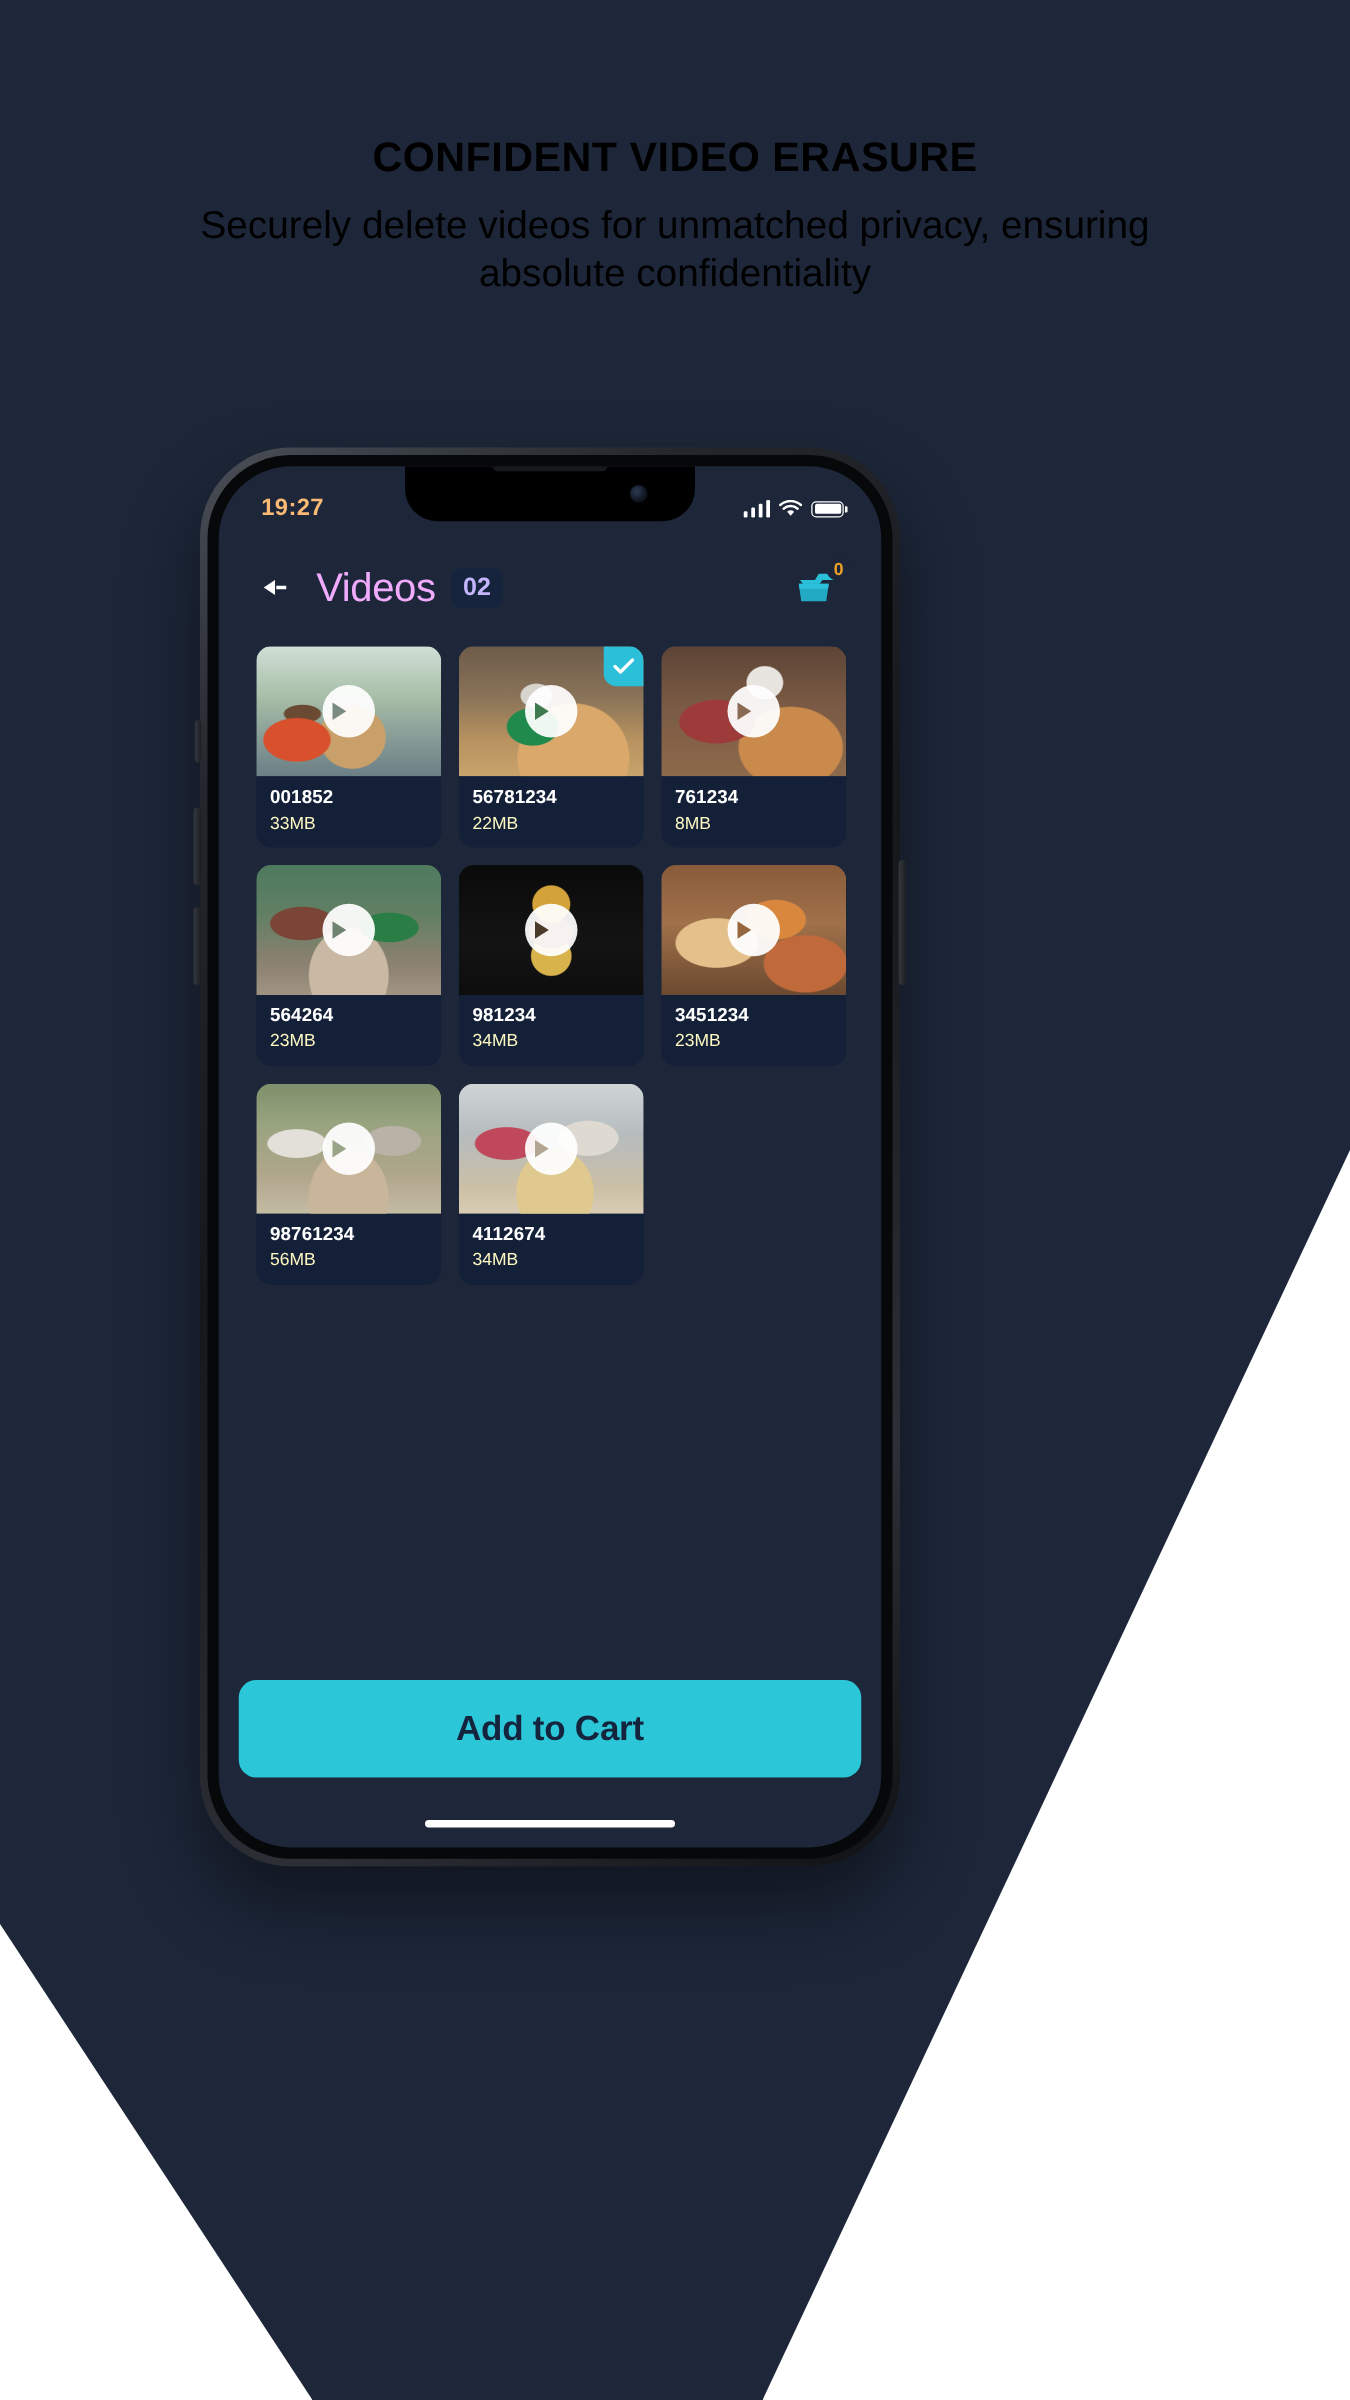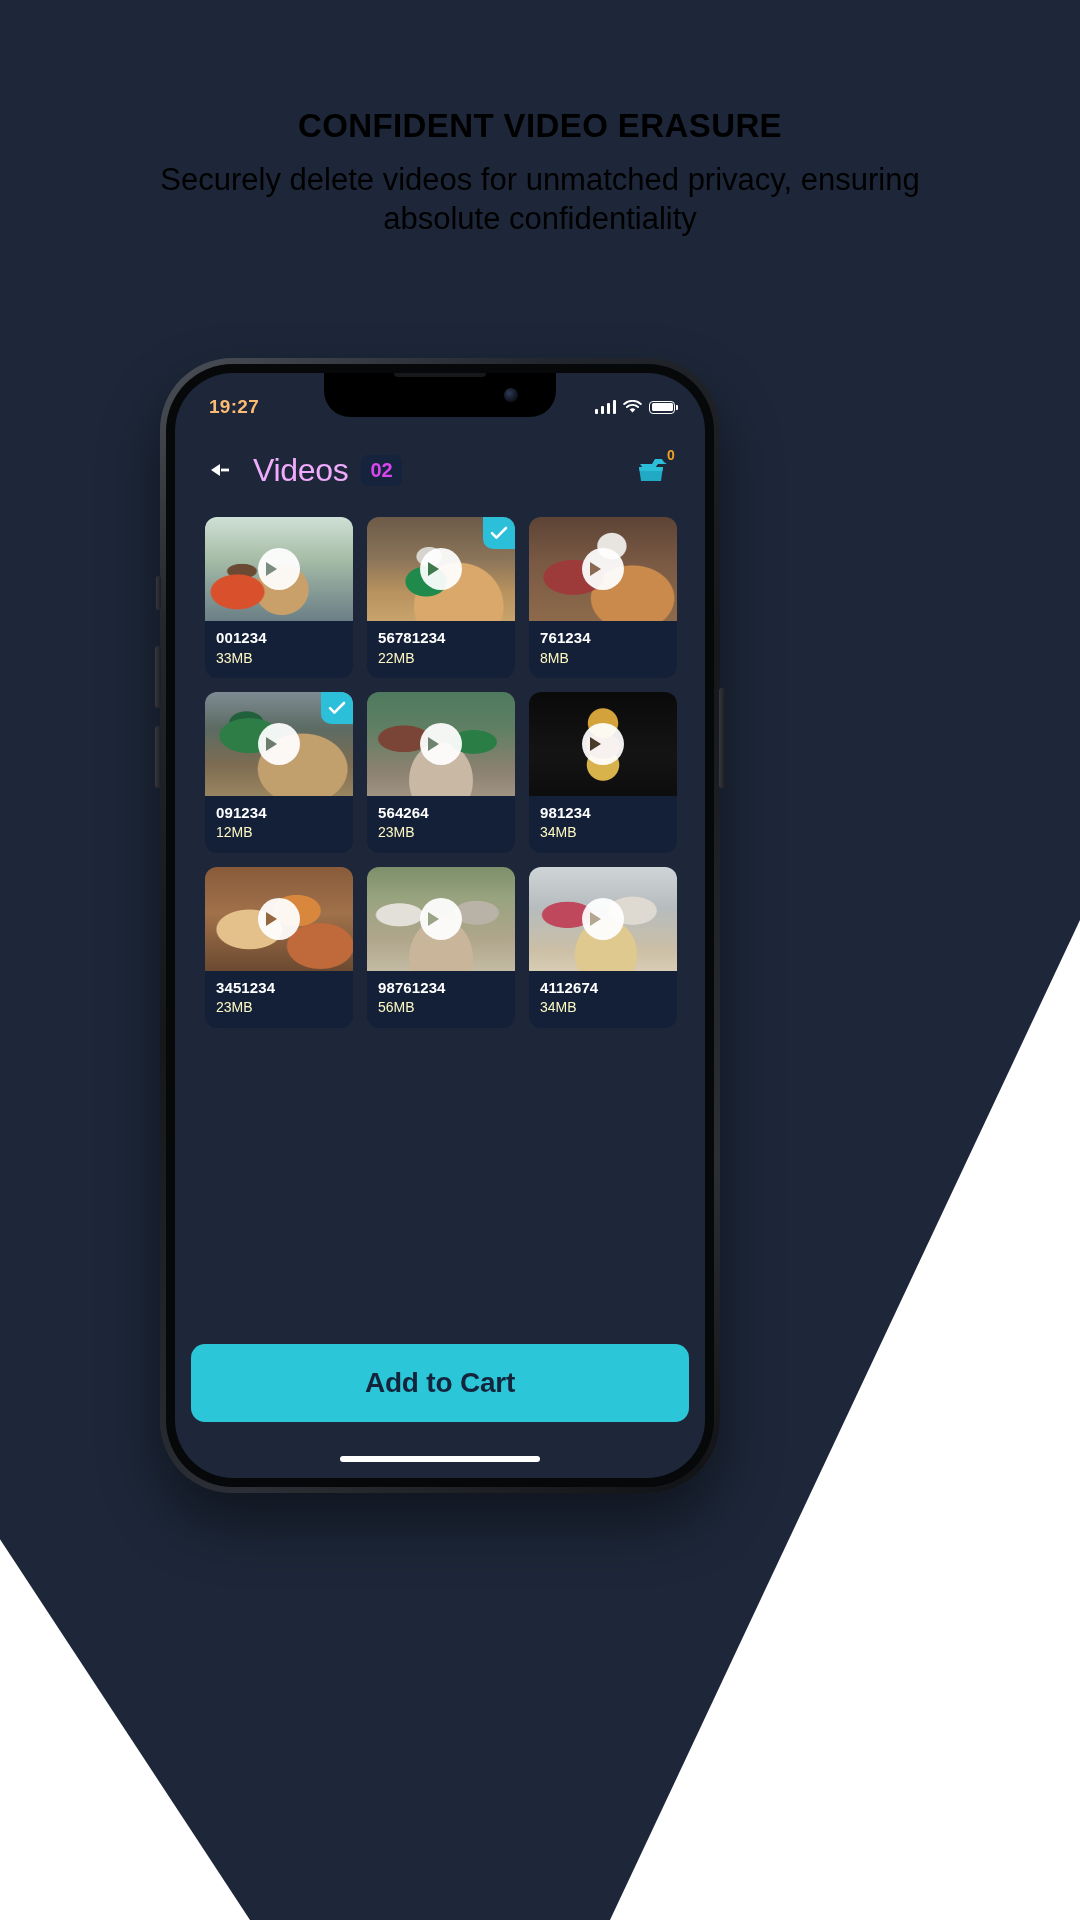--- a/index.html
+++ b/index.html
@@ -197,21 +197,21 @@
   }
   .app-title {
     color: #f0abfc;
     font-size: 32px;
     font-weight: normal;
     letter-spacing: -0.3px;
   }
   .count-badge {
     margin-left: 13px;
     background: #15233c;
-    color: #d946ef;
+    color: #c4b5fd;
     font-size: 20px;
     font-weight: bold;
     border-radius: 7px;
     padding: 5px 9px 6px;
     line-height: 1;
   }
   .cart-wrap {
     margin-left: auto;
     position: relative;
     width: 42px; height: 42px;
@@ -450,21 +450,21 @@
         <div class="vcard">
           <div class="vthumb">
             <div class="scene s1"></div>
             <div class="play-btn">
               <svg width="16" height="18" viewBox="0 0 16 18">
                   <path d="M3 2 L14 9 L3 16 Z" fill="#7a8b82"></path>
                 </svg>
             </div>
           </div>
           <div class="vmeta">
-            <div class="vname">001234</div>
+            <div class="vname">001852</div>
             <div class="vsize">33MB</div>
           </div>
         </div>
 
         <div class="vcard">
           <div class="vthumb">
             <div class="scene s2"></div>
             <div class="check-badge">
               <svg width="18" height="14" viewBox="0 0 18 14">
                   <path d="M2 7.2 L6.4 11.6 L16 2" stroke="#fff" stroke-width="2.6" fill="none" stroke-linecap="round" stroke-linejoin="round"></path>
@@ -490,39 +490,20 @@
                   <path d="M3 2 L14 9 L3 16 Z" fill="#8a6a52"></path>
                 </svg>
             </div>
           </div>
           <div class="vmeta">
             <div class="vname">761234</div>
             <div class="vsize">8MB</div>
           </div>
         </div>
 
-        <div class="vcard">
-          <div class="vthumb">
-            <div class="scene s4"></div>
-            <div class="check-badge">
-              <svg width="18" height="14" viewBox="0 0 18 14">
-                  <path d="M2 7.2 L6.4 11.6 L16 2" stroke="#fff" stroke-width="2.6" fill="none" stroke-linecap="round" stroke-linejoin="round"></path>
-                </svg>
-            </div>
-            <div class="play-btn">
-              <svg width="16" height="18" viewBox="0 0 16 18">
-                  <path d="M3 2 L14 9 L3 16 Z" fill="#6d7b6a"></path>
-                </svg>
-            </div>
-          </div>
-          <div class="vmeta">
-            <div class="vname">091234</div>
-            <div class="vsize">12MB</div>
-          </div>
-        </div>
 
         <div class="vcard">
           <div class="vthumb">
             <div class="scene s5"></div>
             <div class="play-btn">
               <svg width="16" height="18" viewBox="0 0 16 18">
                   <path d="M3 2 L14 9 L3 16 Z" fill="#6f8470"></path>
                 </svg>
             </div>
           </div>

